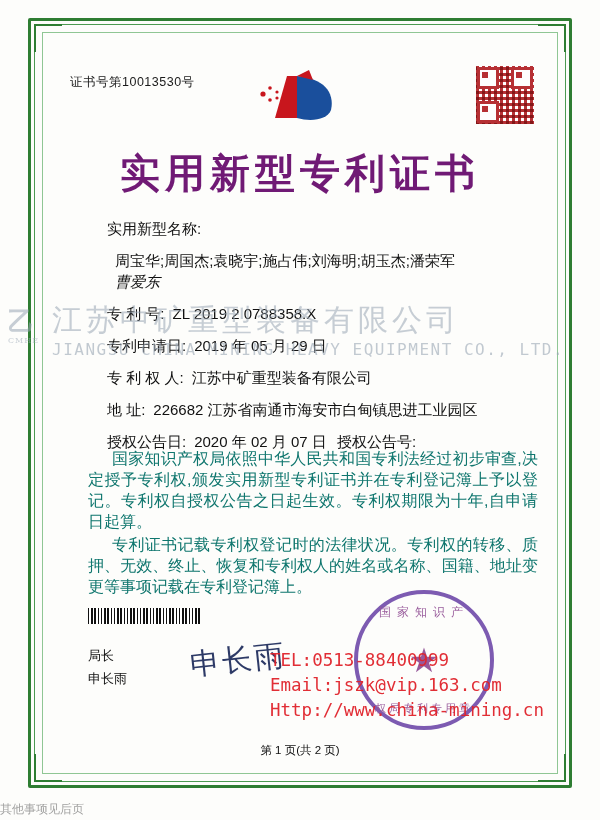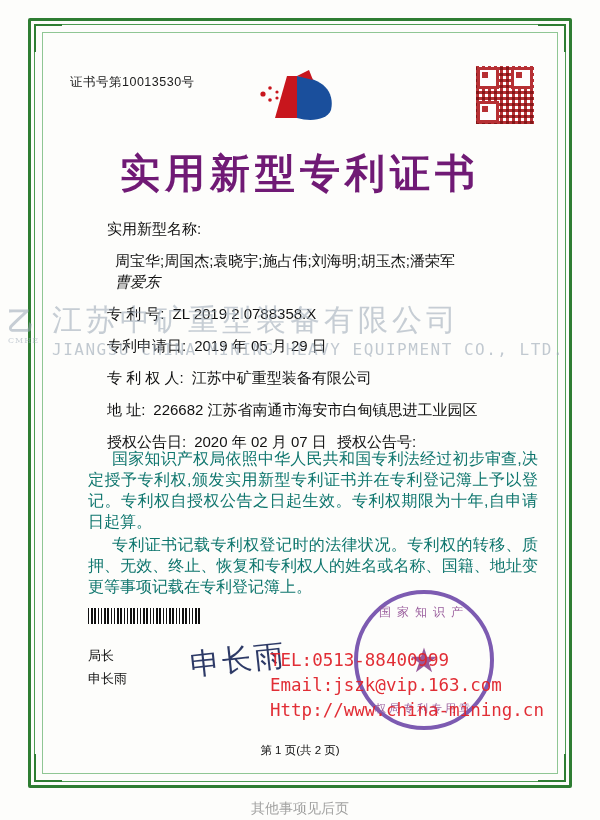--- a/index.html
+++ b/index.html
@@ -315,22 +315,21 @@
     font-size: 8px;
     font-weight: normal;
     letter-spacing: 1px;
     white-space: nowrap;
   }
   .bottom-note {
     position: absolute;
     left: 0;
     right: 0;
     bottom: 2px;
-    text-align: center;
-    font-size: 14px;
+    font-size: 12px;
     color: #555;
     opacity: 0.55;
   }
 </style>
 </head>
 <body>
 
 <div class="page">
 
   <div class="frame-outer"></div>

